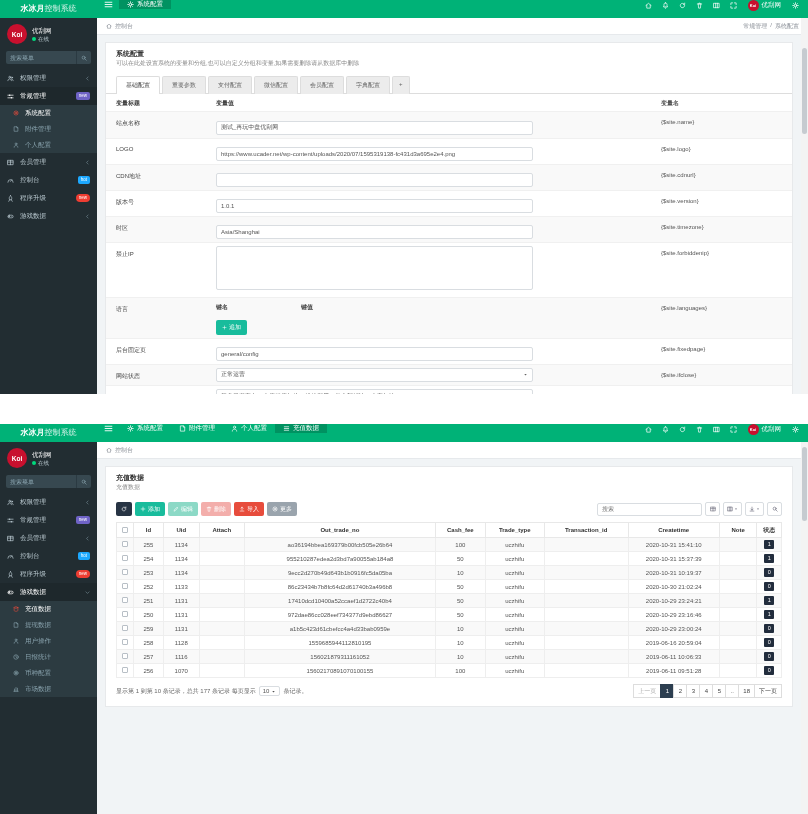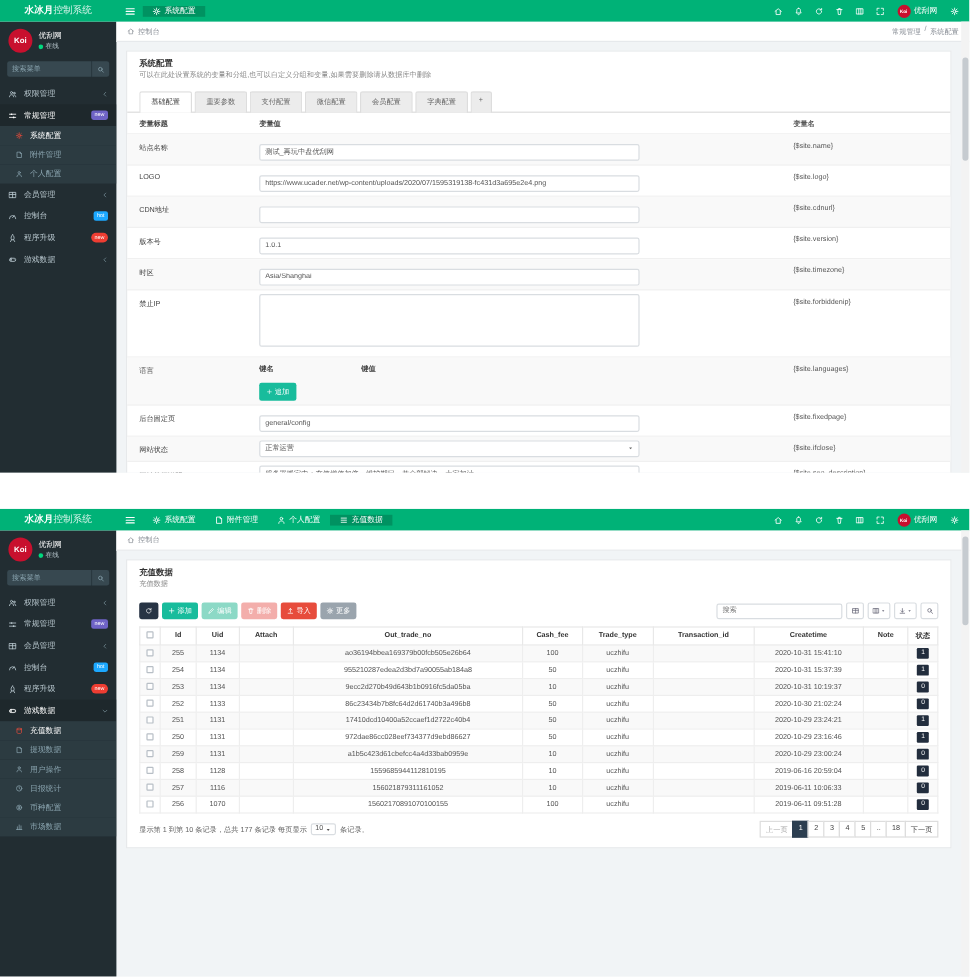--- a/index.html
+++ b/index.html
@@ -8,21 +8,21 @@
   body { position:relative; overflow:hidden; }
   svg .s { fill:none; stroke:currentColor; stroke-width:1.6; stroke-linecap:round; stroke-linejoin:round; }
   svg .f { fill:currentColor; }
 
   .screen { position:absolute; left:0; width:808px; overflow:hidden; background:#f1f4f6; }
   #screenA { top:0; height:394px; }
   #screenB { top:424px; height:390px; }
 
   
   .navbar { position:absolute; top:0; left:0; right:0; height:18px; background:var(--green,#00b277);
-    display:flex; align-items:center; color:#fff; z-index:5; }
+    display:flex; align-items:flex-start; color:#fff; z-index:5; }
   .logo { width:97px; text-align:center; font-size:8px; line-height:18px; color:#fff; white-space:nowrap; }
   .logo b { font-weight:bold; }
   .logo span { opacity:.85; }
   .hamburger { width:22px; display:flex; align-items:center; justify-content:center; cursor:pointer; }
   .nav-tabs { display:flex; }
   .nav-tab { display:flex; align-items:center; gap:3px; padding:0 8px; font-size:6.5px; cursor:pointer; white-space:nowrap; }
   .nav-tab.active { background:rgba(0,0,0,.18); }
   .nav-spacer { flex:1; }
   .nav-right { display:flex; align-items:center; padding-right:4px; }
   .top-icon { width:17px; display:flex; align-items:center; justify-content:center; cursor:pointer; }

